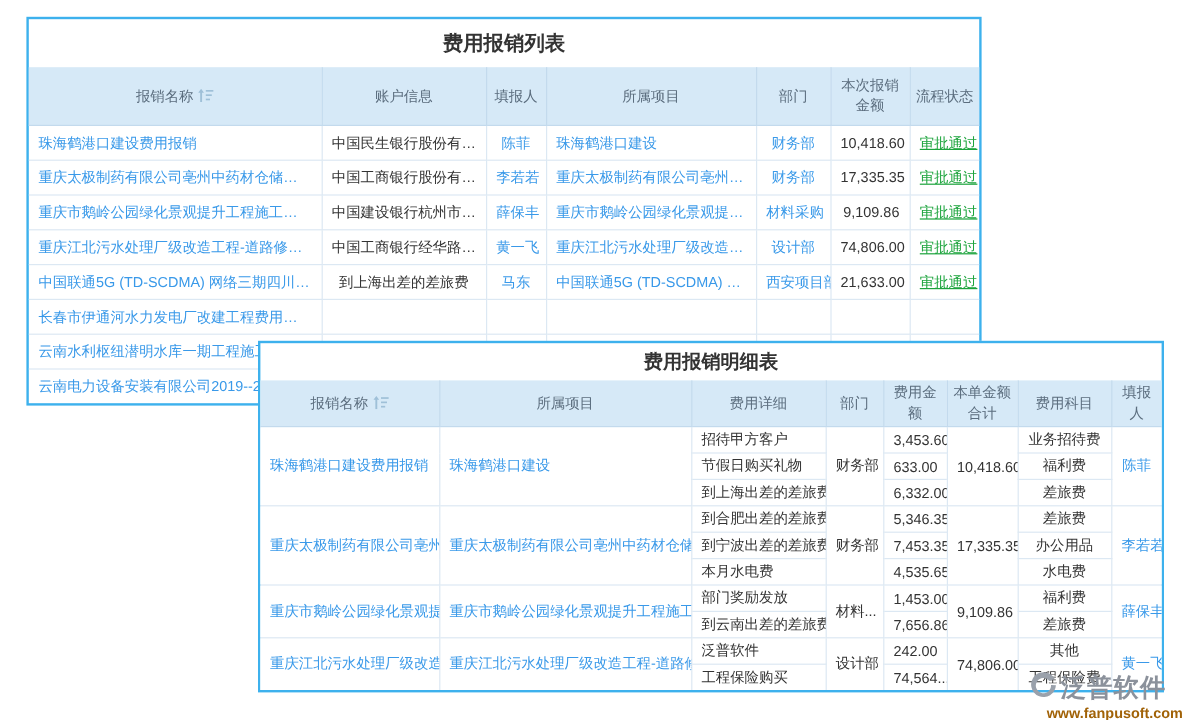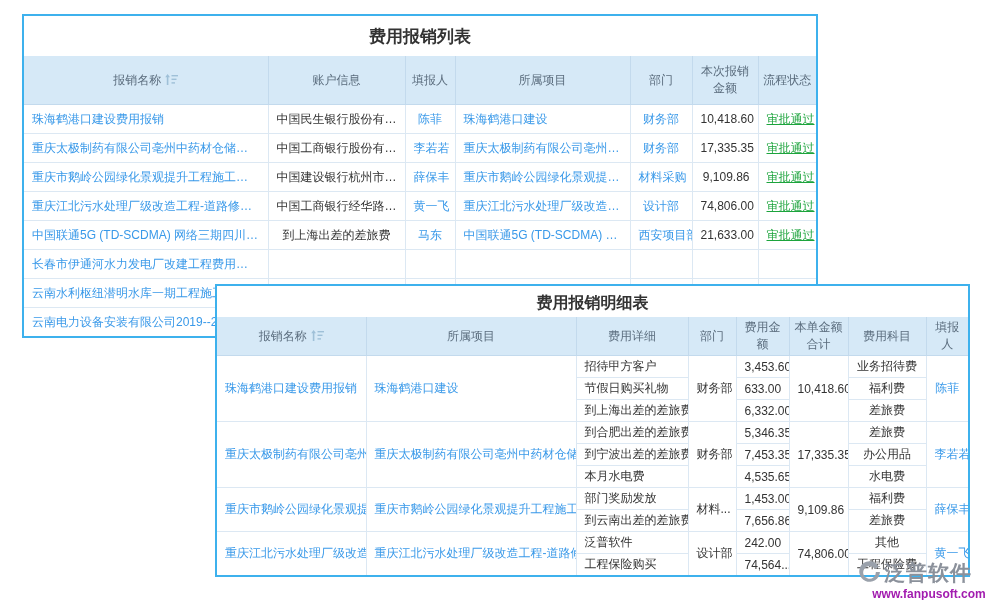--- a/index.html
+++ b/index.html
@@ -25,21 +25,21 @@
   .c-link{color:#3999e9;}
   .t-center{text-align:center;}
   .t-right{text-align:right;}
   .ellip{text-overflow:ellipsis;}
   .status{color:#1ca43c;text-decoration:underline;text-align:left;}
   .sort-ico{display:inline-block;vertical-align:-1px;margin-left:4px;}
 
   .watermark{position:absolute;left:858px;top:559px;width:142px;z-index:20;color:#8b919b;}
   .wm-row{display:flex;align-items:center;gap:3px;}
   .wm-brand{font-size:21px;font-weight:bold;letter-spacing:1px;color:#8b919b;}
-  .wm-url{font-size:12px;font-weight:bold;color:#a21caf;text-align:center;margin-top:0px;}
+  .wm-url{font-size:12px;font-weight:bold;color:#a16207;text-align:center;margin-top:0px;}
 </style>
 </head>
 <body>
 
 <div class="stage">
 
   <section class="panel list-panel">
     <div class="panel-title">费用报销列表</div>
     <table>
       <colgroup>

